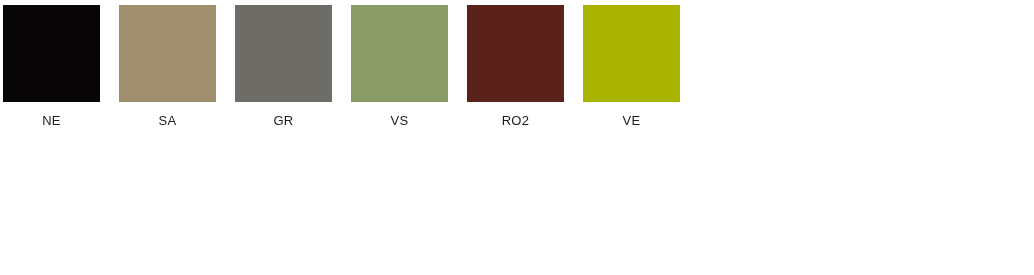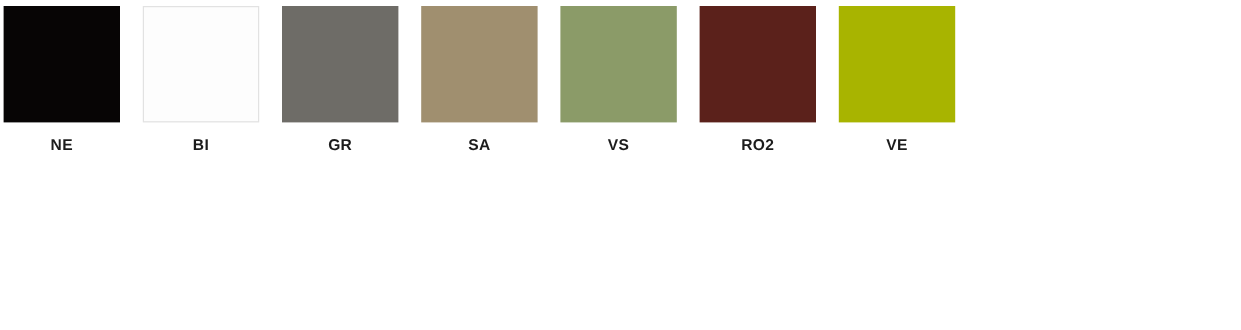--- a/index.html
+++ b/index.html
@@ -53,36 +53,32 @@
     line-height: 15px;
     color: #1c1c1c;
     text-align: center;
     letter-spacing: 0.3px;
     white-space: nowrap;
   }
 </style>
 </head>
 <body>
 
-<div id="palette-grid" style="background-color: rgb(255, 255, 255); font-weight: bold;">
+<div id="palette-grid" style="background-color: rgb(255, 255, 255);">
     <div class="swatch-cell">
       <div class="swatch-chip" style="background-color: rgb(7, 5, 5);"></div>
       <div class="swatch-label">NE</div>
     </div>
     <div class="swatch-cell">
-      <div class="swatch-chip bordered" style="background-color: rgb(253, 253, 253); border-color: rgb(226, 226, 226);"></div>
-      <div class="swatch-label">BI</div>
+      <div class="swatch-chip" style="background-color: rgb(160, 143, 111);"></div>
+      <div class="swatch-label">SA</div>
     </div>
     <div class="swatch-cell">
       <div class="swatch-chip" style="background-color: rgb(110, 108, 103);"></div>
       <div class="swatch-label">GR</div>
-    </div>
-    <div class="swatch-cell">
-      <div class="swatch-chip" style="background-color: rgb(160, 143, 111);"></div>
-      <div class="swatch-label">SA</div>
     </div>
     <div class="swatch-cell">
       <div class="swatch-chip" style="background-color: rgb(139, 155, 104);"></div>
       <div class="swatch-label">VS</div>
     </div>
     <div class="swatch-cell">
       <div class="swatch-chip" style="background-color: rgb(91, 33, 27);"></div>
       <div class="swatch-label">RO2</div>
     </div>
     <div class="swatch-cell">

